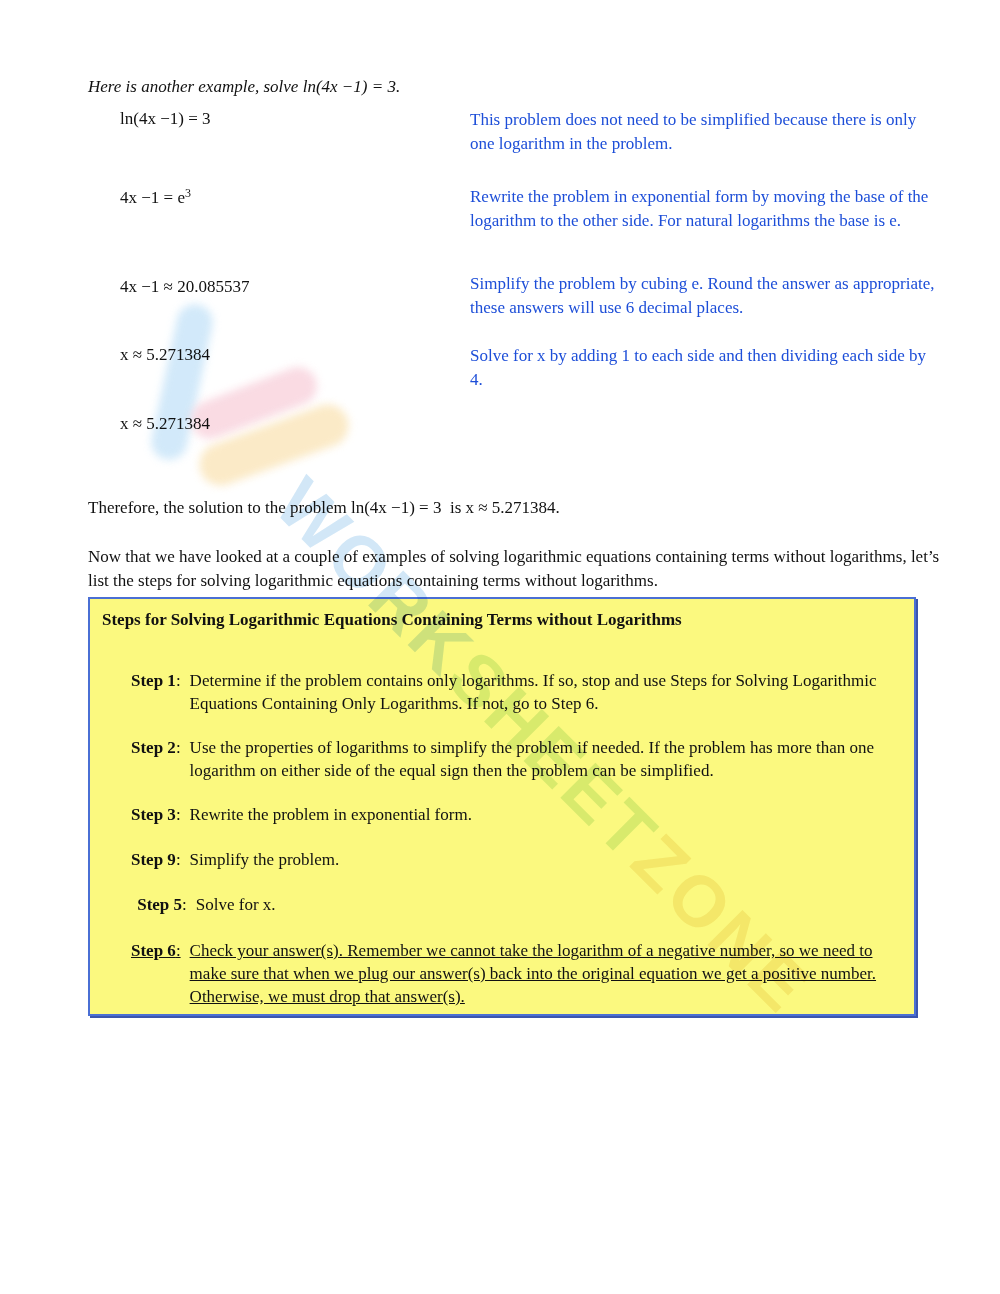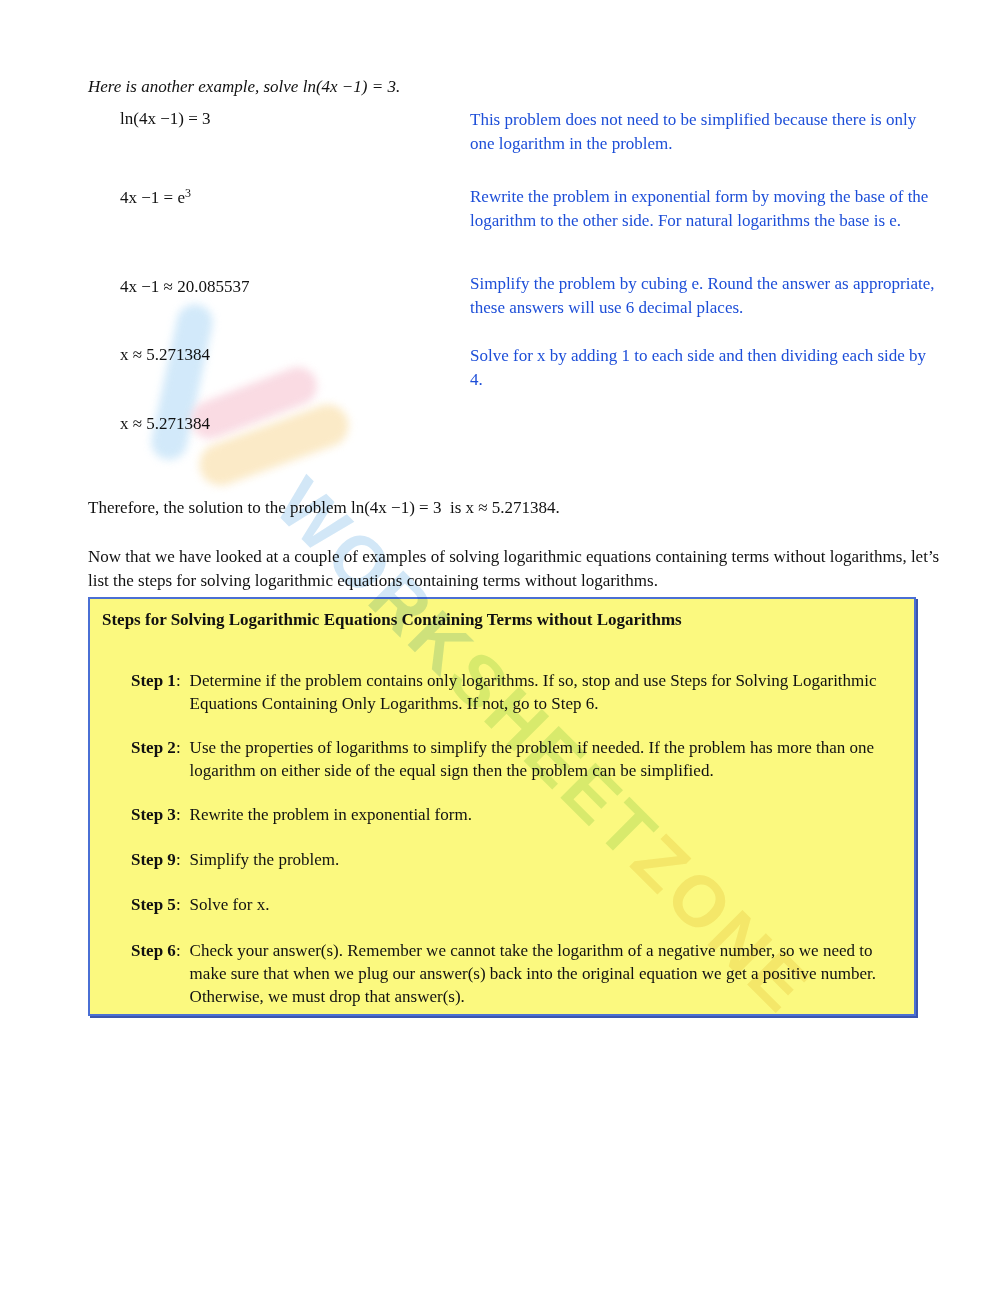--- a/index.html
+++ b/index.html
@@ -56,22 +56,22 @@
   }
   .box-title{font-weight:bold;}
   .step{display:flex; align-items:flex-start;}
   .step .lbl{font-weight:bold; white-space:nowrap; margin-left:29px;}
   .step .colon{margin-right:9px;}
   .step .txt{width:700px;}
   .step.s1{margin-top:38px;}
   .step.s2{margin-top:21px;}
   .step.s3{margin-top:21px;}
   .step.s4{margin-top:22px;}
-  .step.s5{margin-top:22px;}
-  .step.s6{margin-top:23px;}
+  .step.s5{margin-top:22px;justify-content:center;}
+  .step.s6{margin-top:23px;text-decoration:underline;}
 </style>
 </head>
 <body>
 
 <div class="page">
 
   <div class="watermark">
     <div class="wm-bar blue"></div>
     <div class="wm-bar pink"></div>
     <div class="wm-bar orange"></div>

